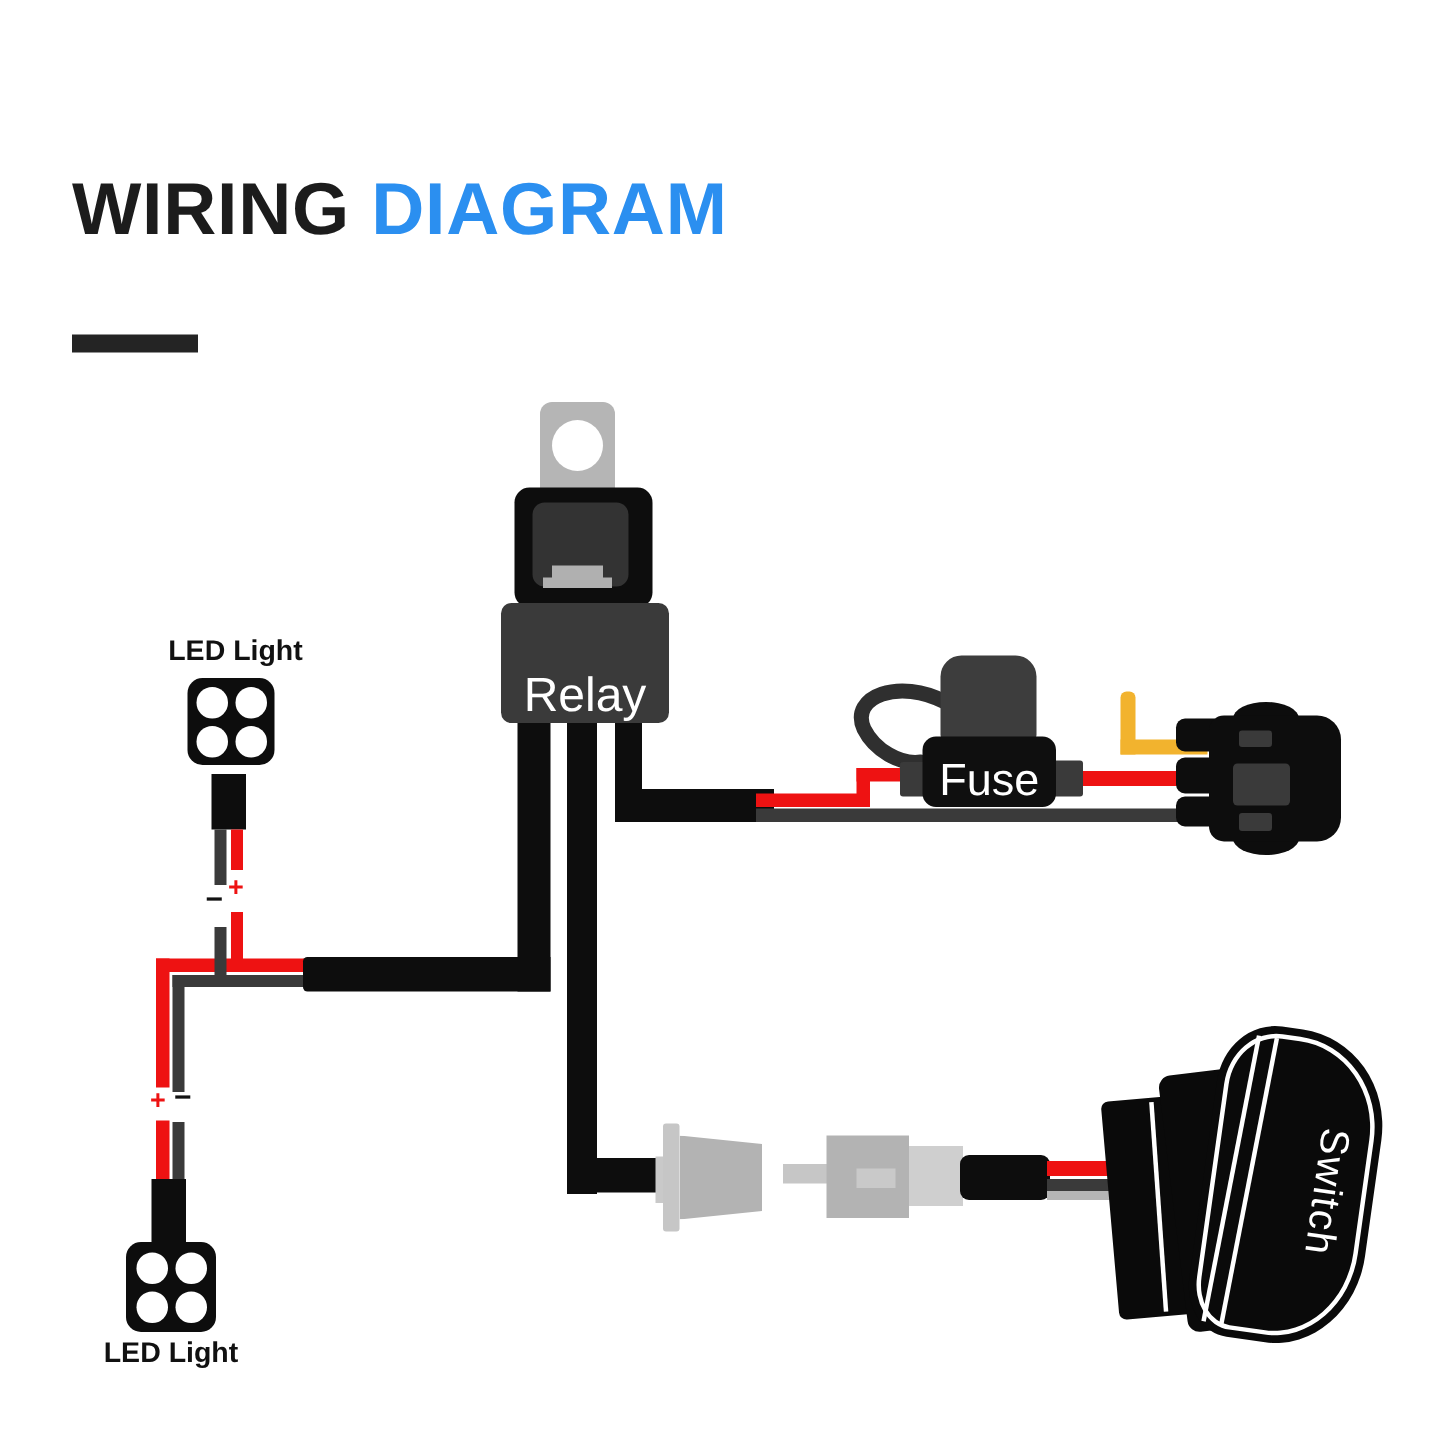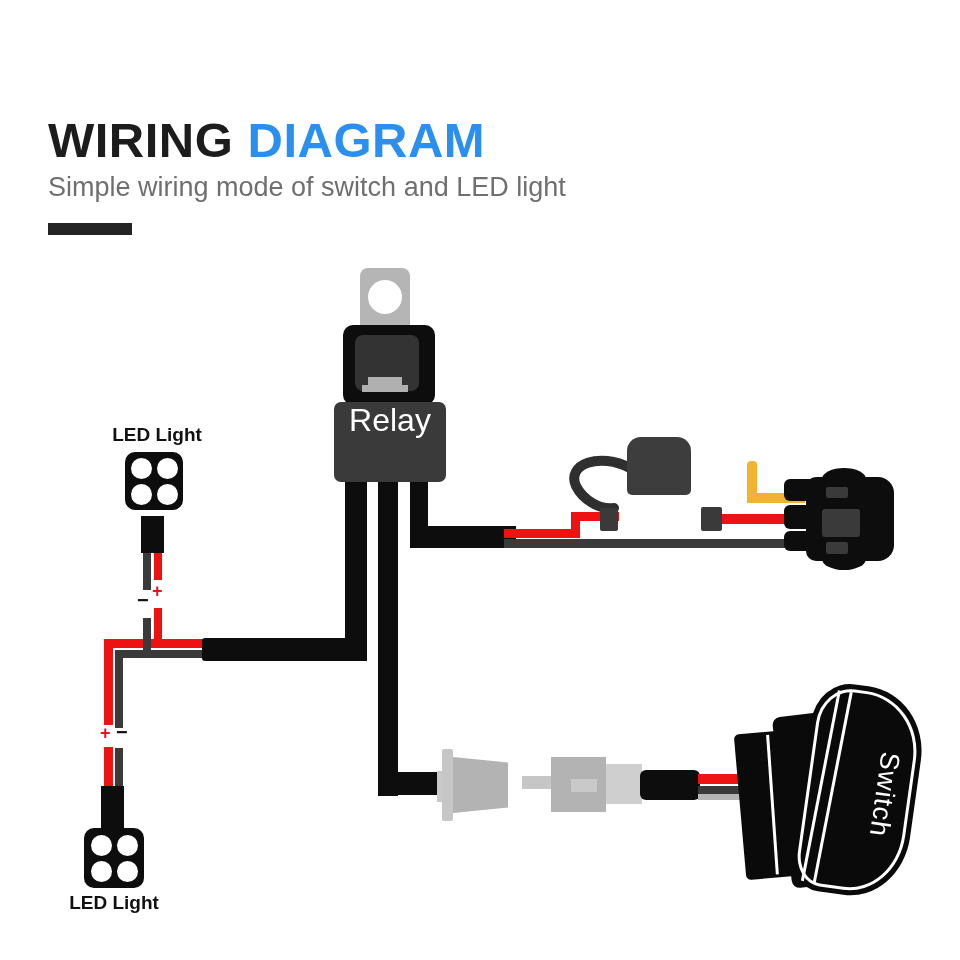--- a/index.html
+++ b/index.html
@@ -13,39 +13,38 @@
   .title-bar{left:48px;top:223px;width:84px;height:12px;background:#242424;}
   
   .blk{background:#0d0d0d;}
   .dgray{background:#3a3a3a;}
   .red{background:#ee1212;}
   .yellow{background:#f2b32e;}
   .lgray{background:#b5b5b5;}
   .llgray{background:#c9c9c9;}
   
   .part-label{font-size:19px;font-weight:700;color:#111;text-align:center;}
-  .white-label{color:#fff;display:flex;align-items:flex-start;justify-content:center;}
+  .white-label{color:#fff;display:flex;align-items:flex-end;justify-content:center;}
   
   .led-housing{background:#0d0d0d;border-radius:10px;display:flex;flex-wrap:wrap;gap:5px;
                align-content:center;justify-content:center;box-sizing:border-box;}
   .led-dot{width:21px;height:21px;background:#fff;border-radius:50%;}
   .plus{font-size:18px;font-weight:700;color:#ee1212;line-height:14px;}
   .minus{font-size:20px;font-weight:700;color:#111;line-height:12px;}
 </style>
 </head>
 <body>
 
 <div id="canvas">
 
   <div class="abs title">
     <span>WIRING</span>
     <span> </span>
     <span class="accent">DIAGRAM</span>
   </div>
-  <div class="abs subtitle">Simple wiring mode of switch and LED light</div>
   <div class="abs title-bar"></div>
 
   <div class="abs lgray" style="left:360px;top:268px;width:50px;height:70px;border-radius:8px 8px 0 0;background:#b5b5b5;"></div>
   <div class="abs" style="left:368px;top:280px;width:34px;height:34px;border-radius:50%;background:#fff;"></div>
   <div class="abs blk" style="left:343px;top:325px;width:92px;height:80px;border-radius:10px;"></div>
   <div class="abs" style="left:355px;top:335px;width:64px;height:56px;border-radius:8px;background:#333333;"></div>
   <div class="abs lgray" style="left:368px;top:377px;width:34px;height:10px;background:#b0b0b0;"></div>
   <div class="abs lgray" style="left:362px;top:385px;width:46px;height:7px;background:#b0b0b0;"></div>
 
   <div class="abs blk" style="left:345px;top:480px;width:22px;height:181px;"></div>
@@ -68,20 +67,23 @@
 
   <div class="abs yellow" style="left:747px;top:461px;width:10px;height:42px;border-radius:4px 4px 0 0;"></div>
   <div class="abs yellow" style="left:747px;top:493px;width:58px;height:10px;"></div>
 
   <svg class="abs" style="left:560px;top:448px;" width="80" height="70" viewBox="0 0 80 70">
     <path d="M 70 20 C 40 4 6 16 16 38 C 23 52 40 62 54 60" fill="none" stroke="#2f2f2f" stroke-width="10" stroke-linecap="round"></path>
   </svg>
   <div class="abs" style="left:627px;top:437px;width:64px;height:58px;background:#3d3d3d;border-radius:14px 14px 5px 5px;"></div>
   <div class="abs dgray" style="left:600px;top:508px;width:18px;height:23px;border-radius:2px;"></div>
   <div class="abs dgray" style="left:701px;top:507px;width:21px;height:24px;border-radius:2px;"></div>
+  <div class="abs white-label" style="left:615px;top:491px;width:89px;height:47px;background:#0f0f0f;border-radius:9px;font-size:30px;">
+    <span>Fuse</span>
+  </div>
 
   <div class="abs blk" style="left:784px;top:479px;width:26px;height:22px;border-radius:6px 0 0 6px;"></div>
   <div class="abs blk" style="left:784px;top:505px;width:26px;height:24px;border-radius:6px 0 0 6px;"></div>
   <div class="abs blk" style="left:784px;top:531px;width:26px;height:20px;border-radius:6px 0 0 6px;"></div>
   <div class="abs blk" style="left:822px;top:468px;width:44px;height:22px;border-radius:50%;"></div>
   <div class="abs blk" style="left:822px;top:548px;width:44px;height:22px;border-radius:50%;"></div>
   <div class="abs blk" style="left:806px;top:477px;width:88px;height:84px;border-radius:10px 16px 16px 10px;"></div>
   <div class="abs dgray" style="left:826px;top:487px;width:22px;height:11px;border-radius:2px;"></div>
   <div class="abs dgray" style="left:822px;top:509px;width:38px;height:28px;border-radius:3px;"></div>
   <div class="abs dgray" style="left:826px;top:542px;width:22px;height:12px;border-radius:2px;"></div>

